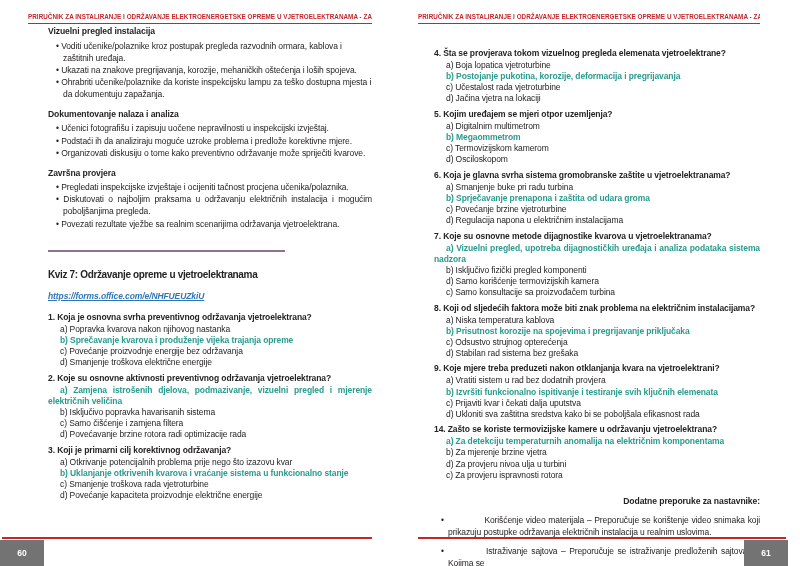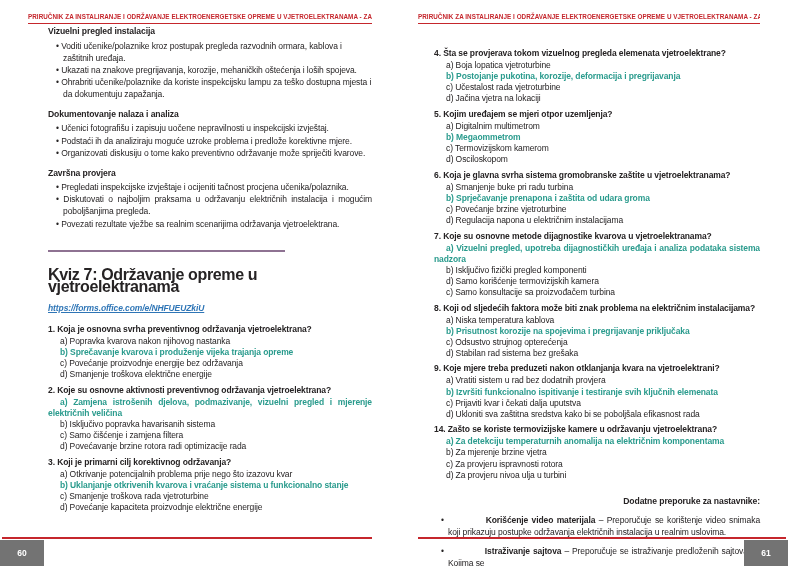--- a/index.html
+++ b/index.html
@@ -42,41 +42,41 @@
   h3.sec{font-size:8.6px;font-weight:bold;margin:9px 0 2.5px 0;line-height:11px;}
   h3.sec.first{margin-top:0;}
   .bullet{
     line-height:12.1px;padding-left:15px;text-indent:-7px;margin:0;
   }
   .bullet::before{content:"\2022\00a0";}
   .bullet.just{text-align:justify;}
 
   .divider{margin-top:20px;width:237px;height:2.5px;background:#8e7292;}
 
-  .quiz-title{font-size:16px;font-weight:bold;letter-spacing:-0.35px;margin:17px 0 0 0;line-height:12px;}
+  .quiz-title{font-size:10px;font-weight:bold;letter-spacing:-0.35px;margin:17px 0 0 0;line-height:12px;}
   .quiz-link{
     display:inline-block;margin-top:10px;color:#2e75b6;font-weight:bold;
     font-style:italic;text-decoration:underline;font-size:8.5px;
   }
 
   .question{margin-top:3.5px;}
   .question.first{margin-top:10px;}
   #page-right .question.first{margin-top:0;}
   .q-title{font-weight:bold;line-height:12px;margin-bottom:1px;}
   .opt{line-height:11.1px;text-indent:12px;}
   .opt.correct{color:#2a9b8d;font-weight:bold;}
   .opt.just{text-align:justify;}
 
   .extra-heading{font-size:8.6px;font-weight:bold;margin:14px 0 0 0;line-height:12px;text-align:right;}
   .extra-bullet{
     margin-top:8px;line-height:11.8px;padding-left:14px;text-indent:-7px;
     text-align:justify;
   }
   .extra-bullet::before{content:"\2022\00a0";}
-  .extra-bullet .lead{font-weight:bold;padding-left:35px;}
+  .extra-bullet .lead{font-weight:normal;padding-left:35px;}
 </style>
 </head>
 <body>
 
 <div class="page" id="page-left">
   <div class="running-head">PRIRUČNIK ZA INSTALIRANJE I ODRŽAVANJE ELEKTROENERGETSKE OPREME U VJETROELEKTRANAMA - ZA NASTAVNIKE</div>
 
   <div class="content">
     <h3 class="sec first">Vizuelni pregled instalacija</h3>
     <div class="bullet">Voditi učenike/polaznike kroz postupak pregleda razvodnih ormara, kablova i zaštitnih uređaja.</div>
@@ -176,22 +176,22 @@
       <div class="opt">a) Vratiti sistem u rad bez dodatnih provjera</div>
       <div class="opt correct">b) Izvršiti funkcionalno ispitivanje i testiranje svih ključnih elemenata</div>
       <div class="opt">c) Prijaviti kvar i čekati dalja uputstva</div>
       <div class="opt">d) Ukloniti sva zaštitna sredstva kako bi se poboljšala efikasnost rada</div>
     </div>
 
     <div class="question">
       <div class="q-title">14. Zašto se koriste termovizijske kamere u održavanju vjetroelektrana?</div>
       <div class="opt correct">a) Za detekciju temperaturnih anomalija na električnim komponentama</div>
       <div class="opt">b) Za mjerenje brzine vjetra</div>
+      <div class="opt">d) Za provjeru nivoa ulja u turbini</div>
       <div class="opt">c) Za provjeru ispravnosti rotora</div>
-      <div class="opt">d) Za provjeru nivoa ulja u turbini</div>
     </div>
 
     <h3 class="extra-heading">Dodatne preporuke za nastavnike:</h3>
 
     <div class="extra-bullet">
       <span class="lead">Korišćenje video materijala</span><span> – Preporučuje se korištenje video snimaka koji prikazuju postupke održavanja električnih instalacija u realnim uslovima.</span>
     </div>
     <div class="extra-bullet">
       <span class="lead">Istraživanje sajtova</span><span> – Preporučuje se istraživanje predloženih sajtova na Kojima se</span>
     </div>

